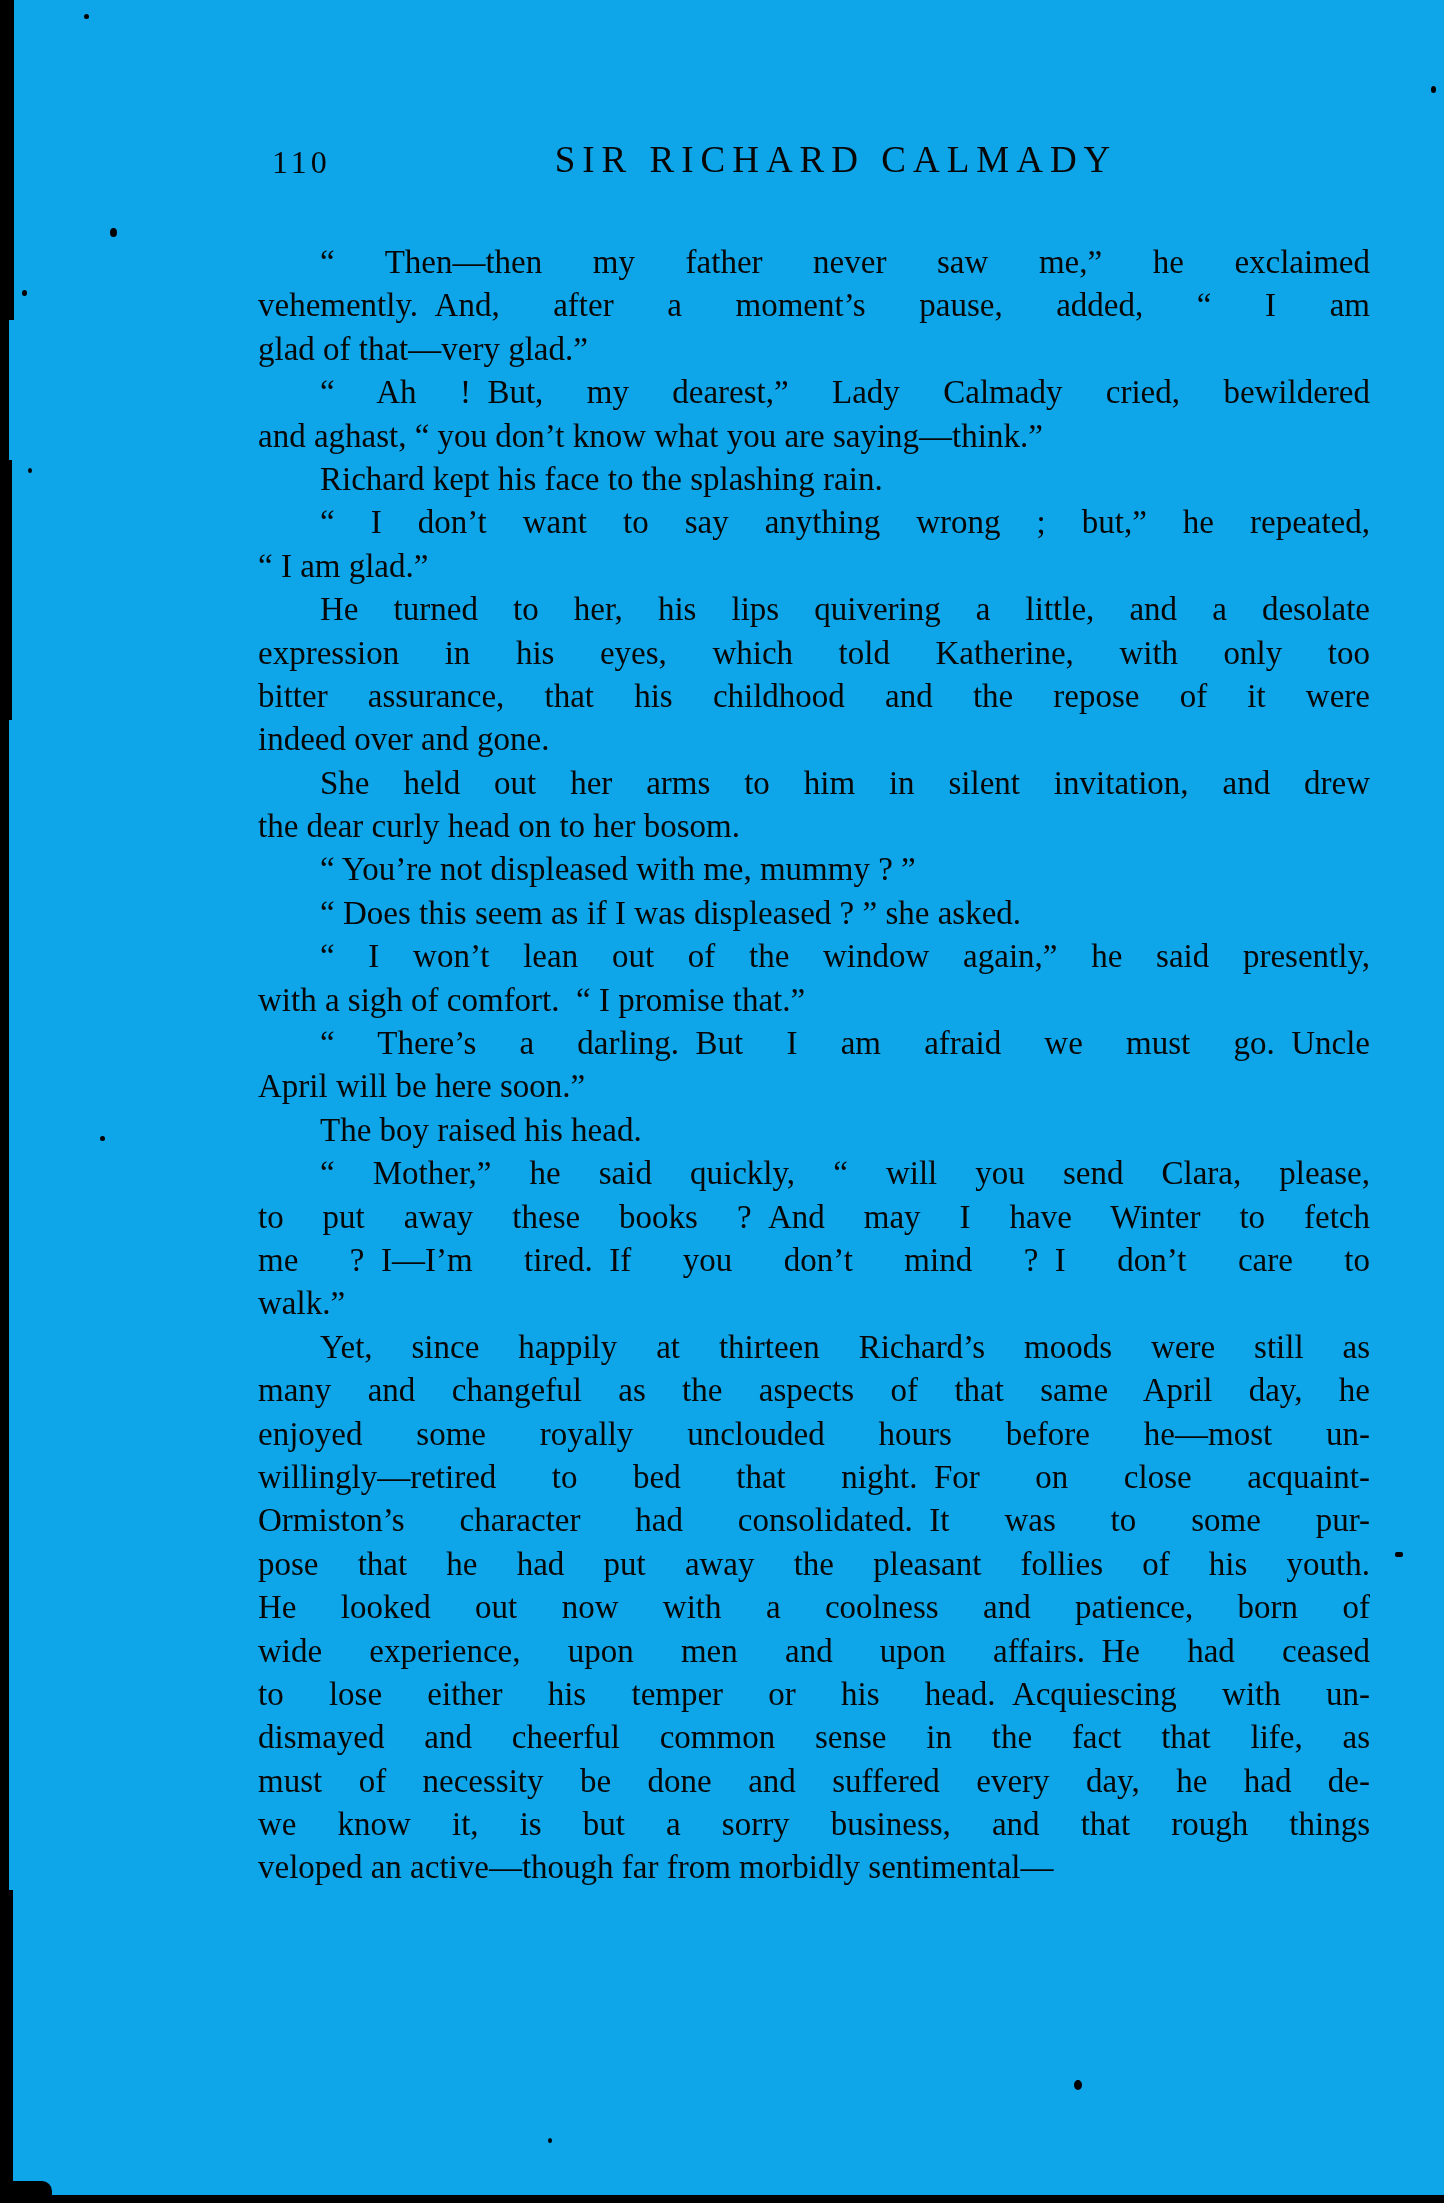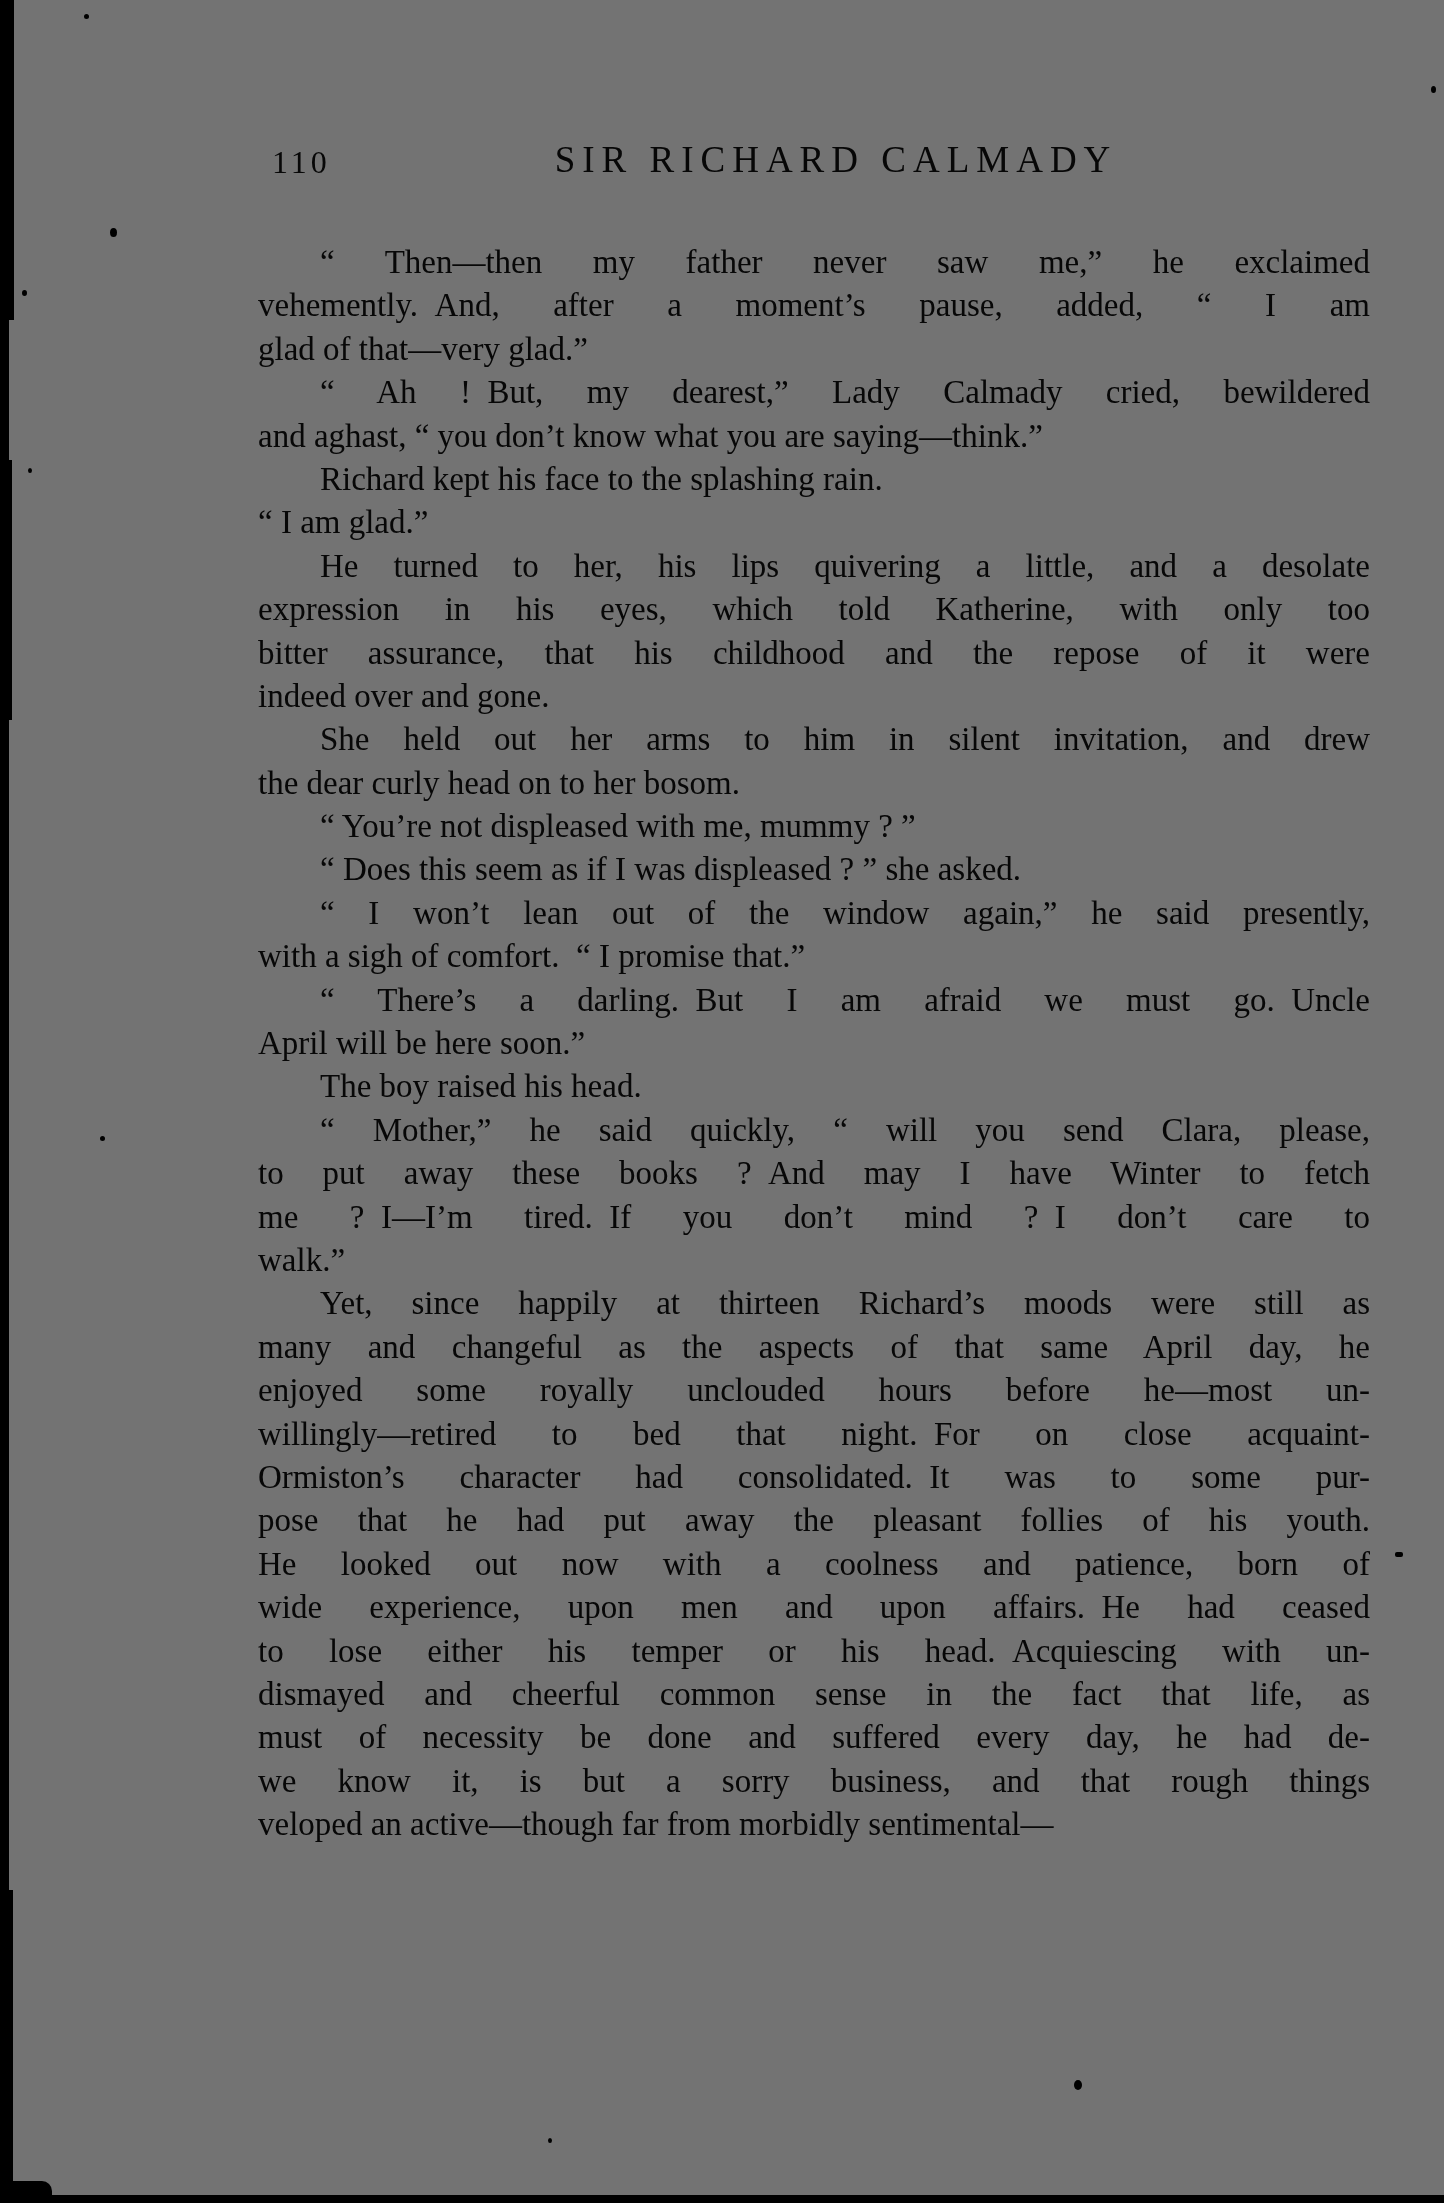--- a/index.html
+++ b/index.html
@@ -60,41 +60,42 @@
   .s4 { left:28px;   top:468px;  width:4px; height:5px; }
   .s5 { left:100px;  top:1136px; width:5px; height:5px; }
   .s6 { left:1431px; top:86px;   width:5px; height:7px; }
   .s7 { left:1395px; top:1552px; width:8px; height:5px; border-radius:2px; }
   .s8 { left:1074px; top:2080px; width:8px; height:10px; }
   .s9 { left:548px;  top:2138px; width:4px; height:5px; }
 </style>
 </head>
 <body>
 
-<div class="page" style="background: #737373; color: rgb(7, 7, 7);">
+<div class="page" style="background: #0ea5e9; color: rgb(7, 7, 7);">
 
   <div class="running-head">
     <span class="page-number">110</span>
     <span class="head-title">SIR RICHARD CALMADY</span>
   </div>
 
   <div class="text-body">
       <div class="paragraph">
         <div class="line indent">“ Then—then my father never saw me,” he exclaimed</div>
         <div class="line">vehemently. And, after a moment’s pause, added, “ I am</div>
         <div class="line last">glad of that—very glad.”</div>
       </div>
       <div class="paragraph">
         <div class="line indent">“ Ah ! But, my dearest,” Lady Calmady cried, bewildered</div>
         <div class="line last">and aghast, “ you don’t know what you are saying—think.”</div>
       </div>
       <div class="paragraph">
         <div class="line indent last">Richard kept his face to the splashing rain.</div>
       </div>
       <div class="paragraph">
+        <div class="line indent">“ I don’t want to say anything wrong ; but,” he repeated,</div>
         <div class="line last">“ I am glad.”</div>
       </div>
       <div class="paragraph">
         <div class="line indent">He turned to her, his lips quivering a little, and a desolate</div>
         <div class="line">expression in his eyes, which told Katherine, with only too</div>
         <div class="line">bitter assurance, that his childhood and the repose of it were</div>
         <div class="line last">indeed over and gone.</div>
       </div>
       <div class="paragraph">
         <div class="line indent">She held out her arms to him in silent invitation, and drew</div>

